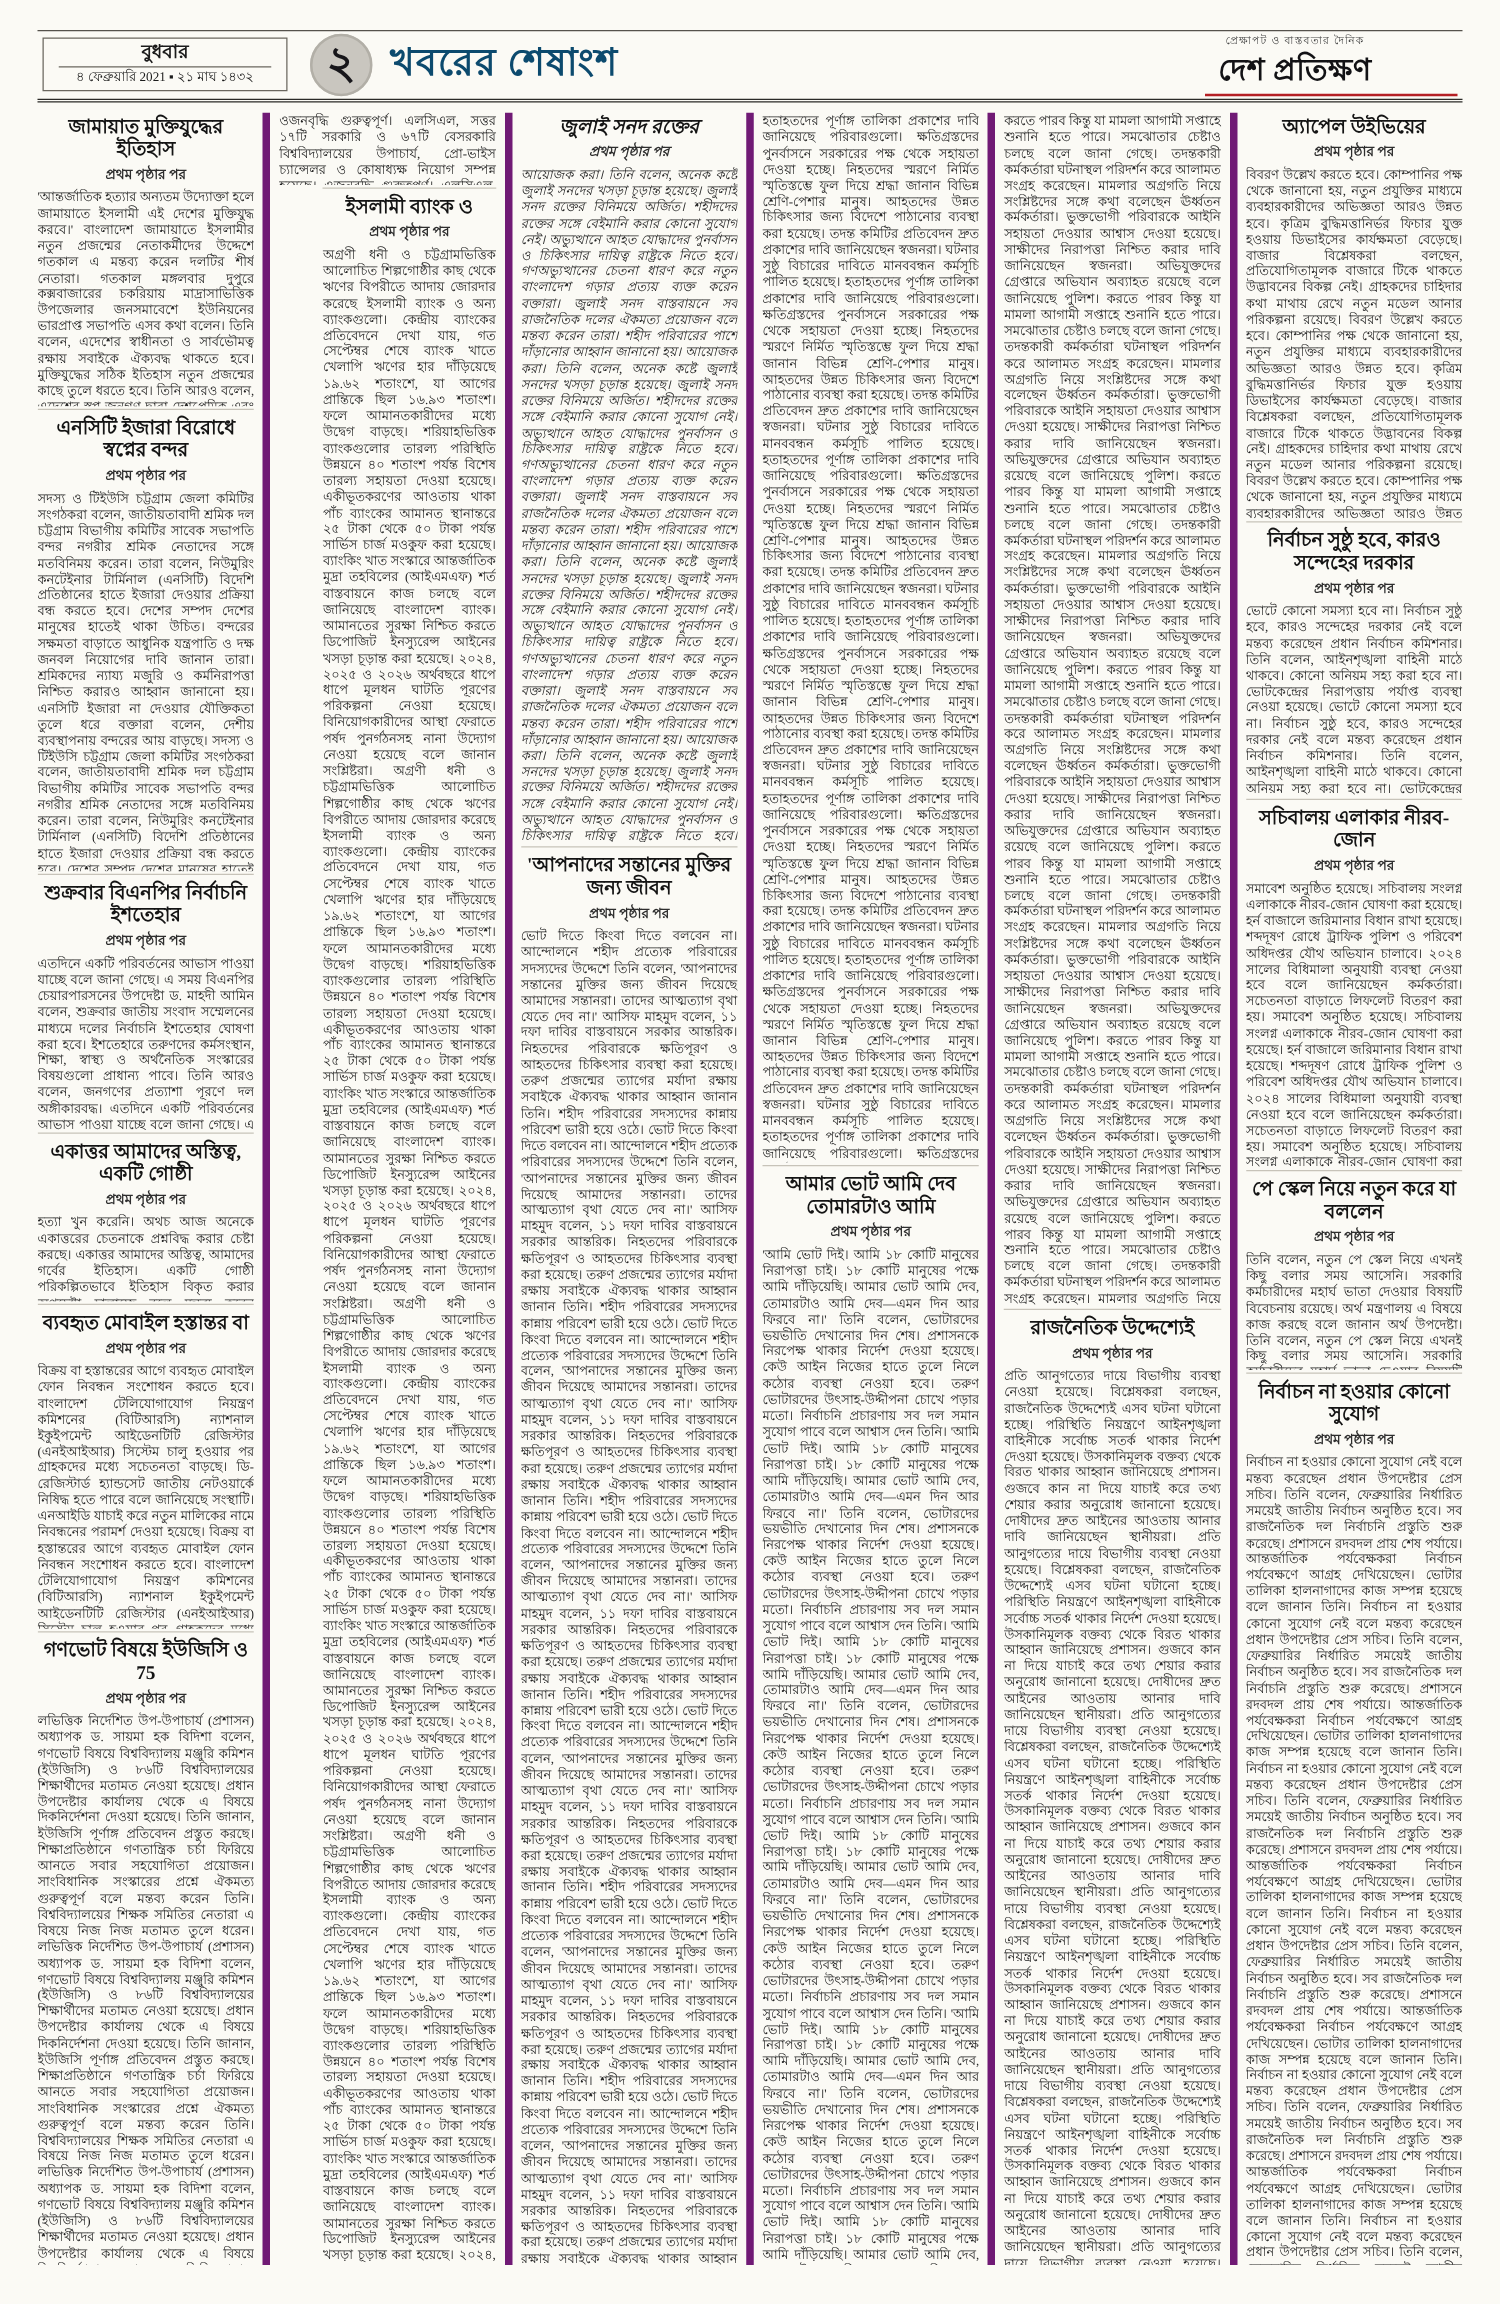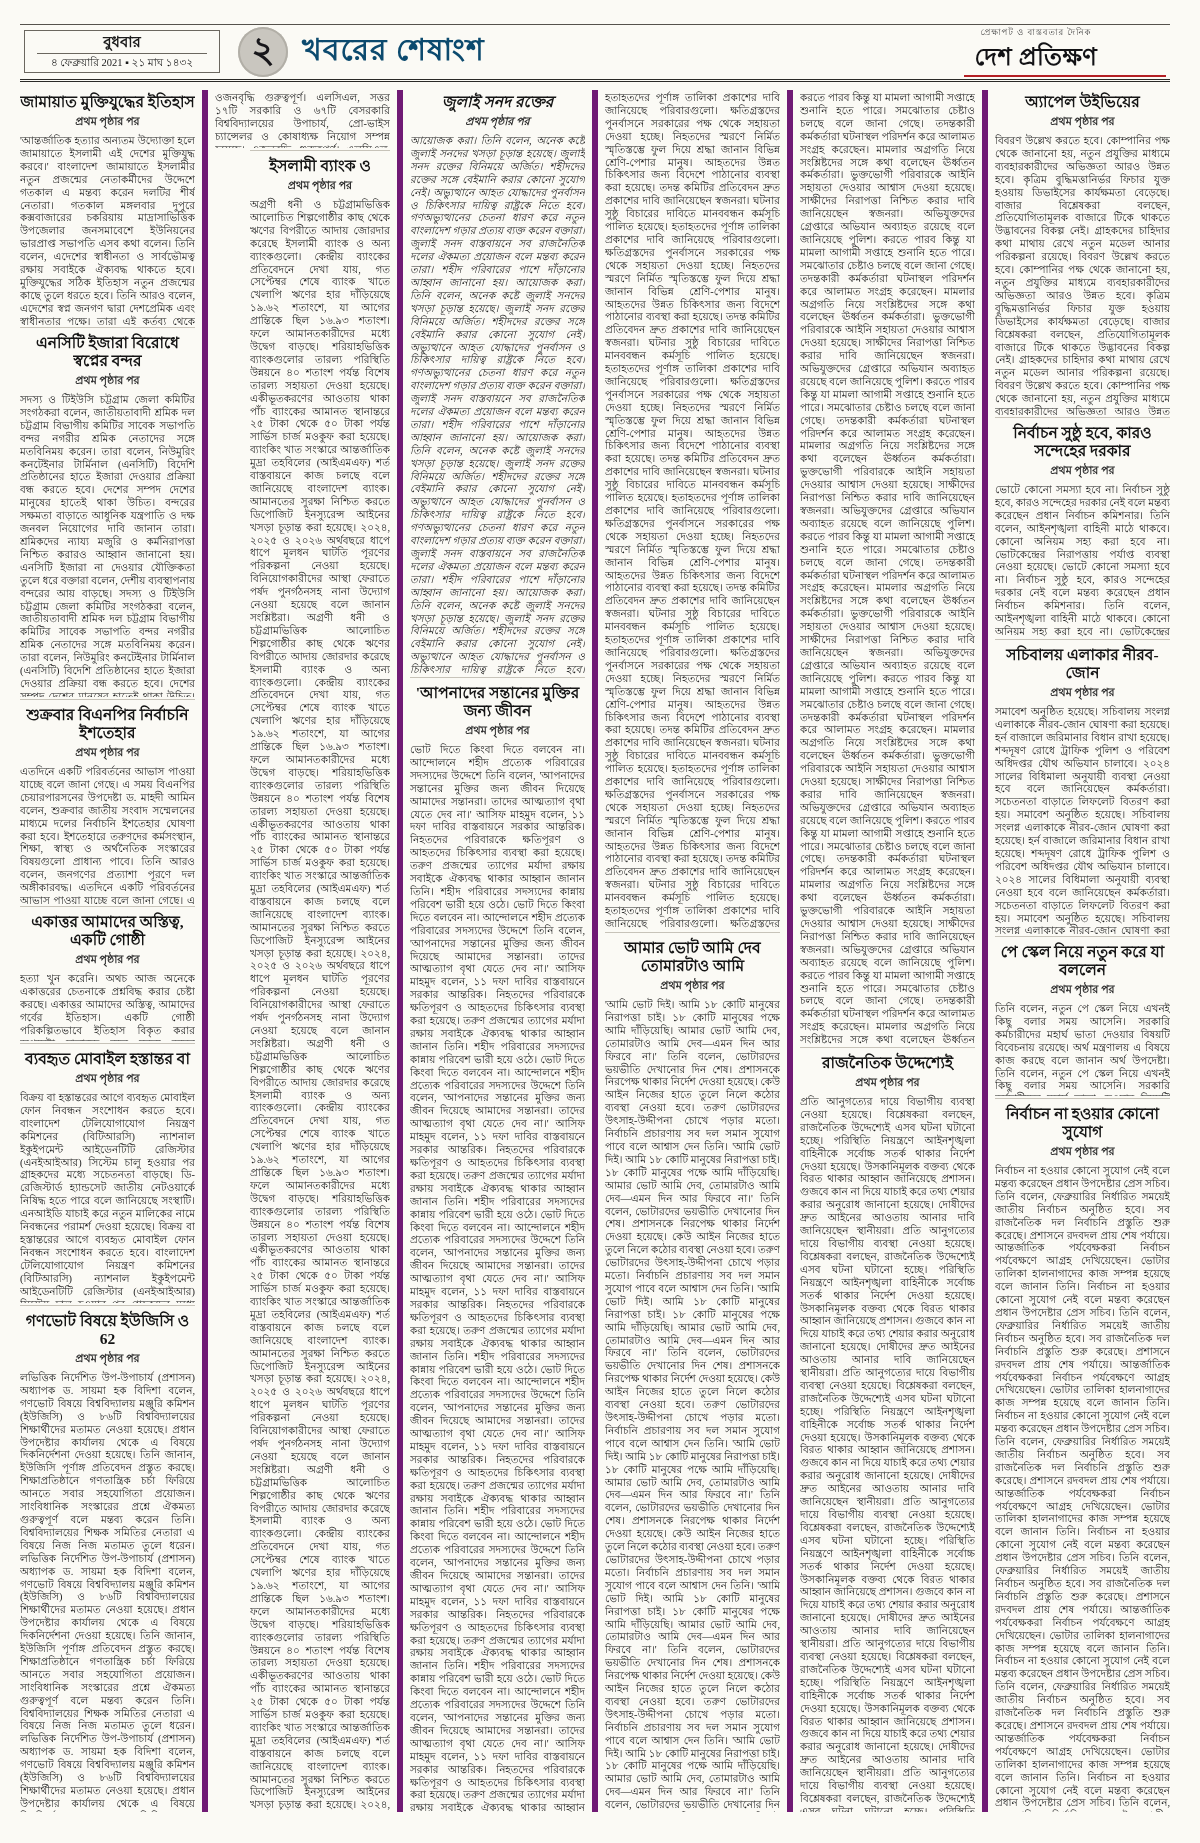--- a/index.html
+++ b/index.html
@@ -7,21 +7,21 @@
     width:1200px;height:1843px;
     background:#ece9e2;
     font-family:"Liberation Serif","DejaVu Serif",serif;
     color:#1b1b1b;
     overflow:hidden;
   }
   .page{
     width:1200px;height:1843px;
     background:#fbfaf5;
     box-sizing:border-box;
-    padding:24px 30px 14px 20px;
+    padding:24px 30px 14px 30px;
     overflow:hidden;
   }
   
   .header{
     display:flex;align-items:center;justify-content:space-between;
     border-top:1px solid #55524c;
     border-bottom:3px double #2b2a27;
     padding:6px 4px 7px 4px;
     height:58px;box-sizing:border-box;
   }
@@ -130,21 +130,21 @@
           <h2>একাত্তর আমাদের অস্তিত্ব, একটি গোষ্ঠী</h2>
           <div class="continued">প্রথম পৃষ্ঠার পর</div>
           <div class="body">হত্যা খুন করেনি। অথচ আজ অনেকে একাত্তরের চেতনাকে প্রশ্নবিদ্ধ করার চেষ্টা করছে। একাত্তর আমাদের অস্তিত্ব, আমাদের গর্বের ইতিহাস। একটি গোষ্ঠী পরিকল্পিতভাবে ইতিহাস বিকৃত করার অপচেষ্টা চালাচ্ছে বলে মন্তব্য করেন বক্তারা। নতুন প্রজন্মকে সঠিক ইতিহাস জানাতে হবে। হত্যা খুন করেনি। অথচ আজ অনেকে একাত্তরের চেতনাকে প্রশ্নবিদ্ধ করার চেষ্টা করছে। একাত্তর আমাদের অস্তিত্ব, আমাদের গর্বের ইতিহাস। একটি গোষ্ঠী পরিকল্পিতভাবে ইতিহাস বিকৃত করার অপচেষ্টা চালাচ্ছে বলে মন্তব্য করেন বক্তারা। নতুন প্রজন্মকে সঠিক ইতিহাস জানাতে হবে। </div>
         </section>
         <section class="article ruled" style="height: 260px;">
           <h2>ব্যবহৃত মোবাইল হস্তান্তর বা</h2>
           <div class="continued">প্রথম পৃষ্ঠার পর</div>
           <div class="body">বিক্রয় বা হস্তান্তরের আগে ব্যবহৃত মোবাইল ফোন নিবন্ধন সংশোধন করতে হবে। বাংলাদেশ টেলিযোগাযোগ নিয়ন্ত্রণ কমিশনের (বিটিআরসি) ন্যাশনাল ইকুইপমেন্ট আইডেনটিটি রেজিস্টার (এনইআইআর) সিস্টেম চালু হওয়ার পর গ্রাহকদের মধ্যে সচেতনতা বাড়ছে। ডি-রেজিস্টার্ড হ্যান্ডসেট জাতীয় নেটওয়ার্কে নিষিদ্ধ হতে পারে বলে জানিয়েছে সংস্থাটি। এনআইডি যাচাই করে নতুন মালিকের নামে নিবন্ধনের পরামর্শ দেওয়া হয়েছে। বিক্রয় বা হস্তান্তরের আগে ব্যবহৃত মোবাইল ফোন নিবন্ধন সংশোধন করতে হবে। বাংলাদেশ টেলিযোগাযোগ নিয়ন্ত্রণ কমিশনের (বিটিআরসি) ন্যাশনাল ইকুইপমেন্ট আইডেনটিটি রেজিস্টার (এনইআইআর) সিস্টেম চালু হওয়ার পর গ্রাহকদের মধ্যে সচেতনতা বাড়ছে। ডি-রেজিস্টার্ড হ্যান্ডসেট জাতীয় নেটওয়ার্কে নিষিদ্ধ হতে পারে বলে জানিয়েছে সংস্থাটি। এনআইডি যাচাই করে নতুন মালিকের নামে নিবন্ধনের পরামর্শ দেওয়া হয়েছে। বিক্রয় বা হস্তান্তরের আগে ব্যবহৃত মোবাইল ফোন নিবন্ধন সংশোধন করতে হবে। বাংলাদেশ টেলিযোগাযোগ নিয়ন্ত্রণ কমিশনের (বিটিআরসি) ন্যাশনাল ইকুইপমেন্ট আইডেনটিটি রেজিস্টার (এনইআইআর) সিস্টেম চালু হওয়ার পর গ্রাহকদের মধ্যে সচেতনতা বাড়ছে। ডি-রেজিস্টার্ড হ্যান্ডসেট জাতীয় নেটওয়ার্কে নিষিদ্ধ হতে পারে বলে জানিয়েছে সংস্থাটি। এনআইডি যাচাই করে নতুন মালিকের নামে নিবন্ধনের পরামর্শ দেওয়া হয়েছে। </div>
         </section>
         <section class="article ruled" style="height: 520px;">
-          <h2>গণভোট বিষয়ে ইউজিসি ও 62</h2>
+          <h2>গণভোট বিষয়ে ইউজিসি ও 75</h2>
           <div class="continued">প্রথম পৃষ্ঠার পর</div>
           <div class="body">লভিত্তিক নির্দেশিত উপ-উপাচার্য (প্রশাসন) অধ্যাপক ড. সায়মা হক বিদিশা বলেন, গণভোট বিষয়ে বিশ্ববিদ্যালয় মঞ্জুরি কমিশন (ইউজিসি) ও ৮৬টি বিশ্ববিদ্যালয়ের শিক্ষার্থীদের মতামত নেওয়া হয়েছে। প্রধান উপদেষ্টার কার্যালয় থেকে এ বিষয়ে দিকনির্দেশনা দেওয়া হয়েছে। তিনি জানান, ইউজিসি পূর্ণাঙ্গ প্রতিবেদন প্রস্তুত করছে। শিক্ষাপ্রতিষ্ঠানে গণতান্ত্রিক চর্চা ফিরিয়ে আনতে সবার সহযোগিতা প্রয়োজন। সাংবিধানিক সংস্কারের প্রশ্নে ঐকমত্য গুরুত্বপূর্ণ বলে মন্তব্য করেন তিনি। বিশ্ববিদ্যালয়ের শিক্ষক সমিতির নেতারা এ বিষয়ে নিজ নিজ মতামত তুলে ধরেন। লভিত্তিক নির্দেশিত উপ-উপাচার্য (প্রশাসন) অধ্যাপক ড. সায়মা হক বিদিশা বলেন, গণভোট বিষয়ে বিশ্ববিদ্যালয় মঞ্জুরি কমিশন (ইউজিসি) ও ৮৬টি বিশ্ববিদ্যালয়ের শিক্ষার্থীদের মতামত নেওয়া হয়েছে। প্রধান উপদেষ্টার কার্যালয় থেকে এ বিষয়ে দিকনির্দেশনা দেওয়া হয়েছে। তিনি জানান, ইউজিসি পূর্ণাঙ্গ প্রতিবেদন প্রস্তুত করছে। শিক্ষাপ্রতিষ্ঠানে গণতান্ত্রিক চর্চা ফিরিয়ে আনতে সবার সহযোগিতা প্রয়োজন। সাংবিধানিক সংস্কারের প্রশ্নে ঐকমত্য গুরুত্বপূর্ণ বলে মন্তব্য করেন তিনি। বিশ্ববিদ্যালয়ের শিক্ষক সমিতির নেতারা এ বিষয়ে নিজ নিজ মতামত তুলে ধরেন। লভিত্তিক নির্দেশিত উপ-উপাচার্য (প্রশাসন) অধ্যাপক ড. সায়মা হক বিদিশা বলেন, গণভোট বিষয়ে বিশ্ববিদ্যালয় মঞ্জুরি কমিশন (ইউজিসি) ও ৮৬টি বিশ্ববিদ্যালয়ের শিক্ষার্থীদের মতামত নেওয়া হয়েছে। প্রধান উপদেষ্টার কার্যালয় থেকে এ বিষয়ে দিকনির্দেশনা দেওয়া হয়েছে। তিনি জানান, ইউজিসি পূর্ণাঙ্গ প্রতিবেদন প্রস্তুত করছে। শিক্ষাপ্রতিষ্ঠানে গণতান্ত্রিক চর্চা ফিরিয়ে আনতে সবার সহযোগিতা প্রয়োজন। সাংবিধানিক সংস্কারের প্রশ্নে ঐকমত্য গুরুত্বপূর্ণ বলে মন্তব্য করেন তিনি। বিশ্ববিদ্যালয়ের শিক্ষক সমিতির নেতারা এ বিষয়ে নিজ নিজ মতামত তুলে ধরেন। লভিত্তিক নির্দেশিত উপ-উপাচার্য (প্রশাসন) অধ্যাপক ড. সায়মা হক বিদিশা বলেন, গণভোট বিষয়ে বিশ্ববিদ্যালয় মঞ্জুরি কমিশন (ইউজিসি) ও ৮৬টি বিশ্ববিদ্যালয়ের শিক্ষার্থীদের মতামত নেওয়া হয়েছে। প্রধান উপদেষ্টার কার্যালয় থেকে এ বিষয়ে দিকনির্দেশনা দেওয়া হয়েছে। তিনি জানান, ইউজিসি পূর্ণাঙ্গ প্রতিবেদন প্রস্তুত করছে। শিক্ষাপ্রতিষ্ঠানে গণতান্ত্রিক চর্চা ফিরিয়ে আনতে সবার সহযোগিতা প্রয়োজন। সাংবিধানিক সংস্কারের প্রশ্নে ঐকমত্য গুরুত্বপূর্ণ বলে মন্তব্য করেন তিনি। বিশ্ববিদ্যালয়ের শিক্ষক সমিতির নেতারা এ বিষয়ে নিজ নিজ মতামত তুলে ধরেন। </div>
         </section>
       </div>
       <div class="col">
         <section class="article" style="height: 58px;">
           <div class="body">ওজনবৃদ্ধি গুরুত্বপূর্ণ। এলসিএল, সত্তর ১৭টি সরকারি ও ৬৭টি বেসরকারি বিশ্ববিদ্যালয়ের উপাচার্য, প্রো-ভাইস চ্যান্সেলর ও কোষাধ্যক্ষ নিয়োগ সম্পন্ন হয়েছে। ওজনবৃদ্ধি গুরুত্বপূর্ণ। এলসিএল, সত্তর ১৭টি সরকারি ও ৬৭টি বেসরকারি বিশ্ববিদ্যালয়ের উপাচার্য, প্রো-ভাইস চ্যান্সেলর ও কোষাধ্যক্ষ নিয়োগ সম্পন্ন হয়েছে। </div>
         </section>
         <section class="article ruled" style="height: 1660px; margin-left: 35px;">
           <h2>ইসলামী ব্যাংক ও</h2>

